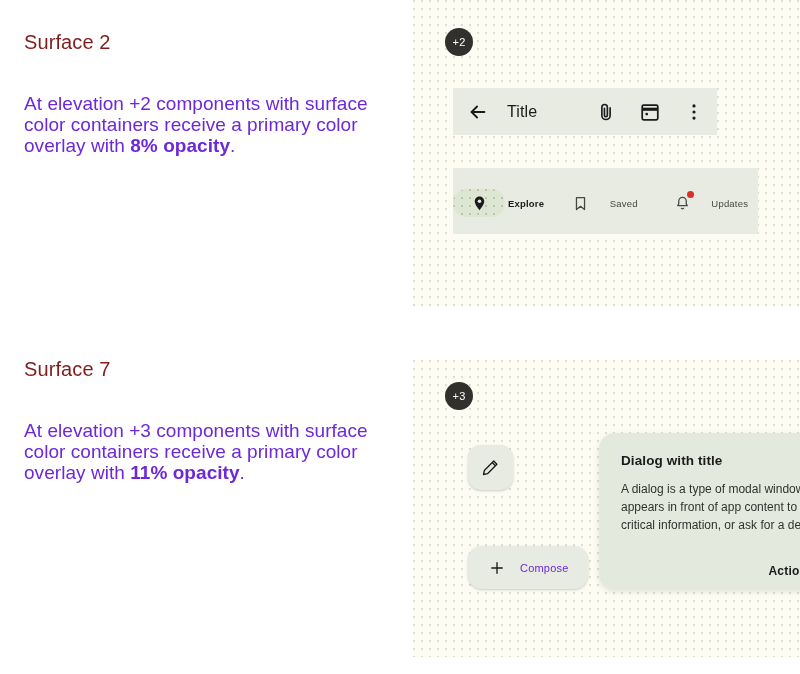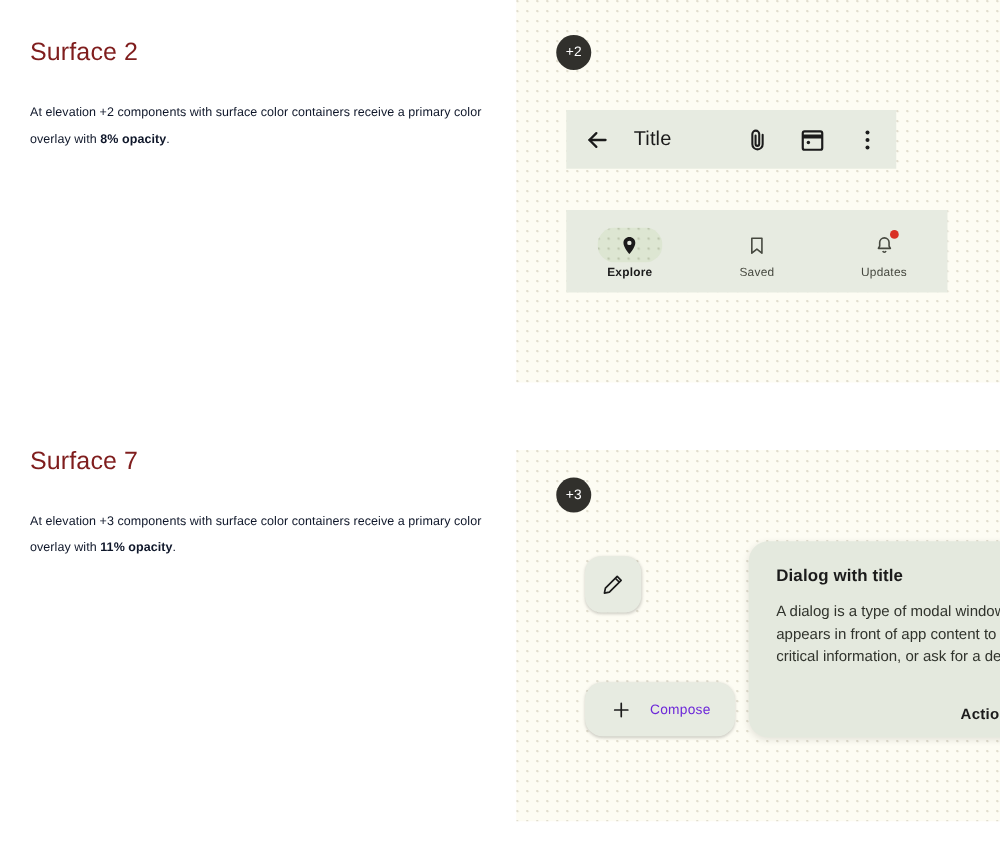--- a/index.html
+++ b/index.html
@@ -32,24 +32,24 @@
 
   .section-title {
     font-size: 20px;
     line-height: 28px;
     font-weight: 400;
     color: #7f1d1d;
     letter-spacing: 0.1px;
   }
 
   .section-body {
-    margin-top: 24px;
-    font-size: 10px;
+    margin-top: 37px;
+    font-size: 19px;
     line-height: 21px;
-    color: #0f172a;
+    color: #6d28d9;
     letter-spacing: 0.05px;
   }
   .section-body b { font-weight: 700; }
 
   
   .panel {
     position: absolute;
     left: 413px;
     width: 387px;
     background-color: #fdfcf3;
@@ -107,21 +107,21 @@
     width: 305px;
     height: 66px;
     background: #e7ebe1;
     display: flex;
     align-items: center;
     padding-top: 4px;
   }
   .nav-item {
     flex: 1;
     display: flex;
-    flex-direction: column;
+    flex-direction: row;
     align-items: center;
     gap: 3px;
   }
   .nav-icon-wrap {
     position: relative;
     width: 52px;
     height: 28px;
     border-radius: 14px;
     display: flex;
     align-items: center;

